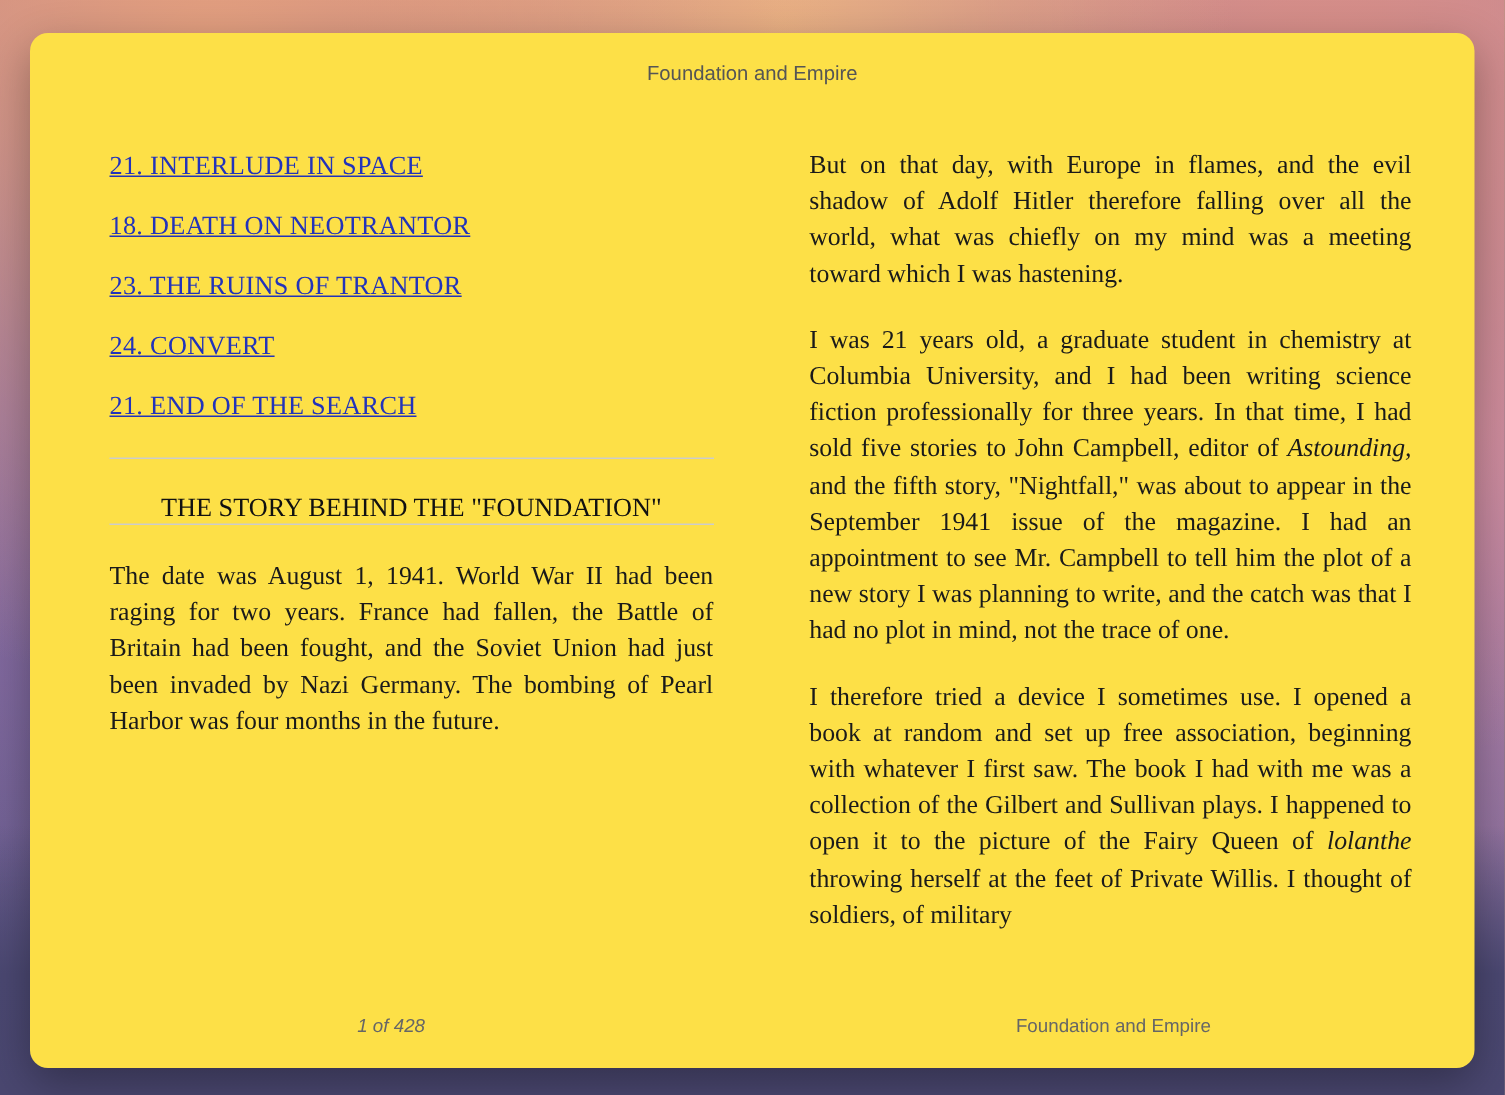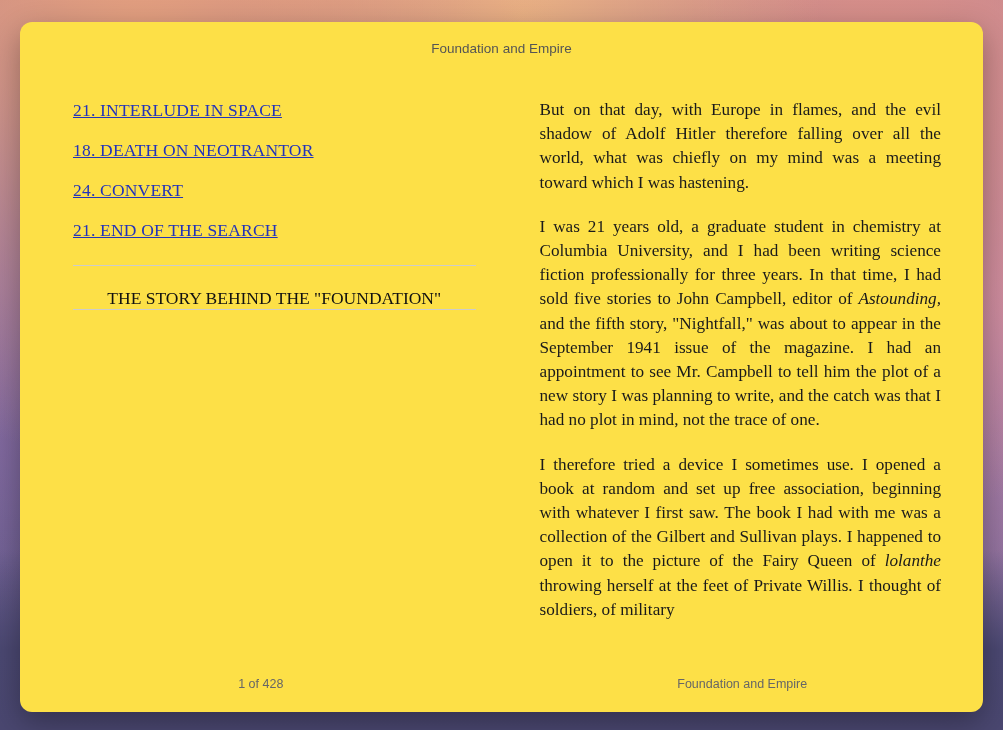--- a/index.html
+++ b/index.html
@@ -127,20 +127,21 @@
     display: flex;
     align-items: center;
     color: #666666;
     font-family: "Liberation Sans", sans-serif;
     font-size: 12.5px;
   }
   .footer .page-num {
     width: 50%;
     text-align: center;
     padding-left: 0;
+    font-style: italic;
   }
   .footer .book-name {
     width: 50%;
     text-align: center;
   }
 </style>
 </head>
 <body>
 
 <div class="desktop"></div>
@@ -149,29 +150,31 @@
 
   <div class="titlebar">
     <span>Foundation and Empire</span>
   </div>
 
   <div class="content">
 
     <div class="column left">
       <a class="toc-link" href="#">21. INTERLUDE IN SPACE</a>
       <a class="toc-link" href="#">18. DEATH ON NEOTRANTOR</a>
+      <a class="toc-link" href="#">23. THE RUINS OF TRANTOR</a>
       <a class="toc-link" href="#">24. CONVERT</a>
       <a class="toc-link" href="#">21. END OF THE SEARCH</a>
 
       <hr class="rule">
 
       <h2 class="story-title">THE STORY BEHIND THE "FOUNDATION"</h2>
 
       <hr class="rule" style="margin:0 0 22px 0;">
 
+      <p class="body-text first">The date was August 1, 1941. World War II had been raging for two years. France had fallen, the Battle of Britain had been fought, and the Soviet Union had just been invaded by Nazi Germany. The bombing of Pearl Harbor was four months in the future.</p>
     </div>
 
     <div class="column right">
       <p class="body-text first">But on that day, with Europe in flames, and the evil shadow of Adolf Hitler therefore falling over all the world, what was chiefly on my mind was a meeting toward which I was hastening.</p>
 
       <p class="body-text"><span>I was 21 years old, a graduate student in chemistry at Columbia University, and I had been writing science fiction professionally for three years. In that time, I had sold five stories to John Campbell, editor of </span><span class="italic">Astounding,</span><span> and the fifth story, "Nightfall," was about to appear in the September 1941 issue of the magazine. I had an appointment to see Mr. Campbell to tell him the plot of a new story I was planning to write, and the catch was that I had no plot in mind, not the trace of one.</span></p>
 
       <p class="body-text"><span>I therefore tried a device I sometimes use. I opened a book at random and set up free association, beginning with whatever I first saw. The book I had with me was a collection of the Gilbert and Sullivan plays. I happened to open it to the picture of the Fairy Queen of </span><span class="italic">lolanthe</span><span> throwing herself at the feet of Private Willis. I thought of soldiers, of military</span></p>
     </div>
 

